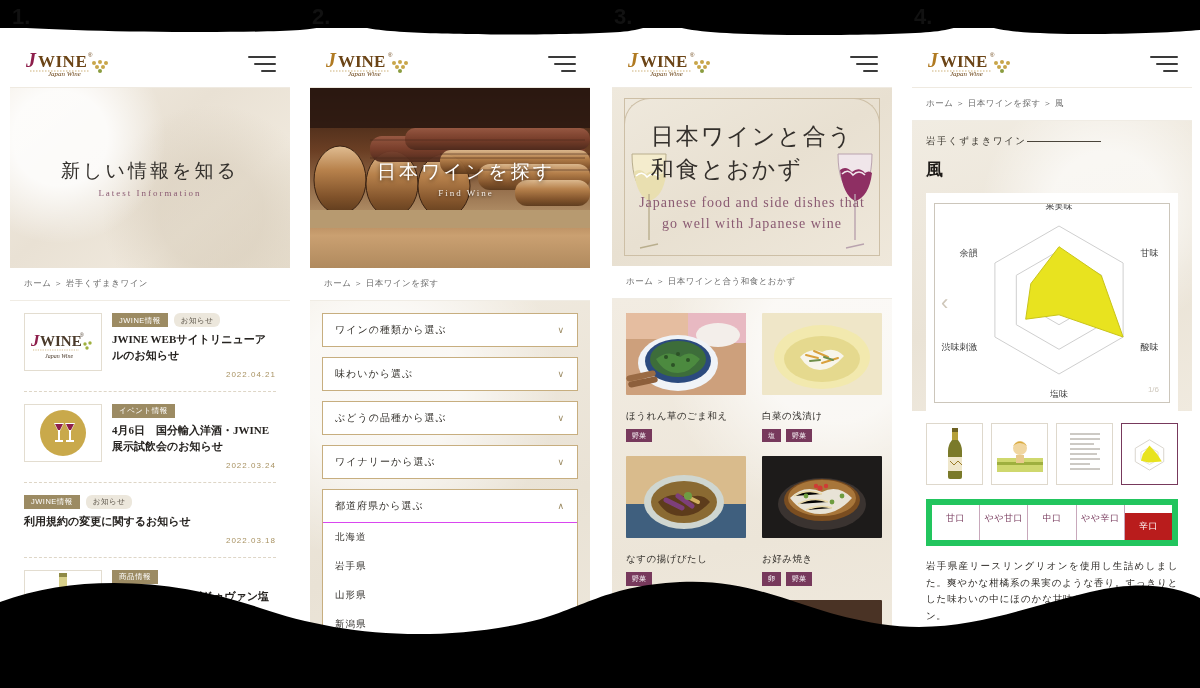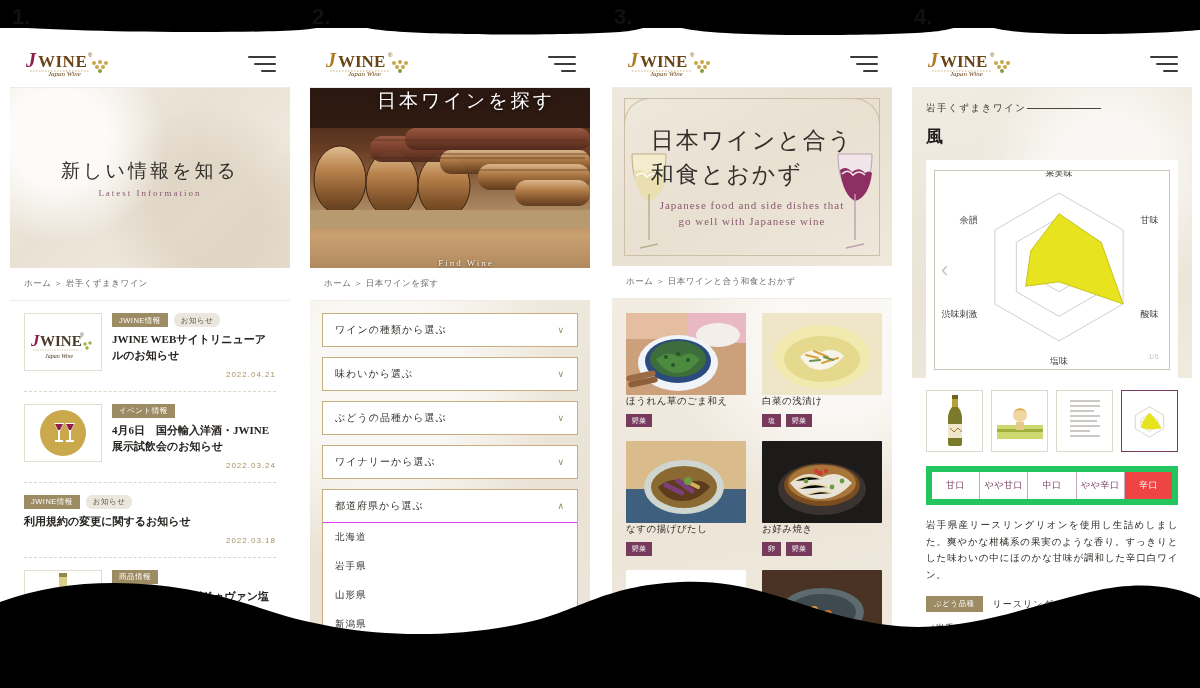--- a/index.html
+++ b/index.html
@@ -52,40 +52,40 @@
   .hero-title {
     position:absolute; inset:0; display:flex; flex-direction:column;
     align-items:center; justify-content:center; gap:4px;
   }
   .hero-jp { font-size:19px; letter-spacing:3px; color:#33302c; }
   .hero-en { font-size:9px; letter-spacing:2px; color:#8a5a72; font-family:"Liberation Serif",serif; }
 
   
   .barrels { position:absolute; inset:0; background:linear-gradient(180deg,#3a2218 0%,#6b3f24 28%,#8a5630 55%,#caa071 82%,#b08a5e 100%); }
   .hero2-title { position:absolute; inset:0; display:flex; flex-direction:column;
-    align-items:center; justify-content:space-between; gap:3px; z-index:2;padding-left:32px; }
+    align-items:center; justify-content:center; gap:3px; z-index:2;padding-left:32px; }
   .hero2-jp { font-size:19px; letter-spacing:3px; color:#fff; text-shadow:0 1px 4px rgba(0,0,0,.6); }
   .hero2-en { font-size:9px; letter-spacing:2px; color:#f3ece4; text-shadow:0 1px 3px rgba(0,0,0,.6); }
 
   
   .hero3 { position:relative; height:178px; overflow:hidden;
     background: linear-gradient(150deg,#efe9dd 0%,#e8e0d1 50%,#efe8db 100%); }
   .hero3 .frame { position:absolute; left:12px; right:12px; top:10px; bottom:10px;
     border:1px solid #cdbfa6; }
   .hero3 .frame:before, .hero3 .frame:after{
     content:""; position:absolute; width:26px; height:26px; border:1px solid #cdbfa6;
   }
   .hero3 .frame:before{ left:-1px; top:-1px; border-right:0; border-bottom:0; transform:rotate(0deg);
     border-top-left-radius:26px; }
   .hero3 .frame:after{ right:-1px; top:-1px; border-left:0; border-bottom:0;
     border-top-right-radius:26px; }
   .hero3-text { position:absolute; inset:0; display:flex; flex-direction:column;
     align-items:center; justify-content:center; gap:6px; z-index:3; }
   .hero3-jp { font-size:23px; line-height:1.45; letter-spacing:2px; color:#332f2b; text-align:left; }
-  .hero3-en { font-size:11px; line-height:1.5; letter-spacing:1px; color:#8a5a72; text-align:center; }
+  .hero3-en { font-size:14px; line-height:1.5; letter-spacing:1px; color:#8a5a72; text-align:center; }
   .glass { position:absolute; bottom:6px; z-index:2; }
   .glass.left { left:6px; }
   .glass.right { right:6px; }
 
   
   .crumb { padding:10px 14px; font-size:8.5px; color:#6b6b6b; letter-spacing:.5px;
     background:#fff; border-bottom:1px solid #f0ece4; }
 
   
   .news-wrap { background:#fff; padding:0 14px; }
@@ -112,21 +112,21 @@
   .chev { font-size:9px; color:#9c8b63; font-family:"Liberation Sans",sans-serif; }
   .acc-list { border-top:1px solid #d946ef; }
   .acc-opt { padding:8px 12px; font-size:9.5px; color:#2f2c28; letter-spacing:1px; }
 
   
   .rec-wrap { padding:14px; background:
       radial-gradient(circle at 80% 12%, rgba(255,255,255,.7) 0 18%, rgba(0,0,0,0) 42%),
       linear-gradient(170deg,#f2ece2 0%,#ece5d8 60%,#f1ebe0 100%); }
   .rec-grid { display:grid; grid-template-columns:1fr 1fr; gap:14px 16px; }
   .rec-photo { width:100%; height:82px; border-radius:1px; overflow:hidden; position:relative; }
-  .rec-name { font-size:9.5px; color:#2e2b27; margin-top:0; letter-spacing:.5px; }
+  .rec-name { font-size:9.5px; color:#2e2b27; margin-top:15px; letter-spacing:.5px; }
   .rec-tags { display:flex; gap:5px; margin-top:6px; }
   .tag { font-size:7px; color:#fff; background:#77395c; padding:2.5px 6px; line-height:1.2;
     font-family:"Liberation Sans",sans-serif; }
 
   
   .prod-head { padding:14px 14px 0; background:
       radial-gradient(circle at 70% 30%, rgba(255,255,255,.65) 0 20%, rgba(0,0,0,0) 45%),
       linear-gradient(165deg,#f1ece2 0%,#eae3d6 60%,#f0eadf 100%); }
   .winery { display:flex; align-items:center; font-size:9.5px; color:#3b372f; letter-spacing:1.5px; }
   .winery .rule { flex:0 0 74px; height:1px; background:#4a443a; }
@@ -136,21 +136,21 @@
   .radar-idx { position:absolute; right:10px; bottom:8px; font-size:8px; color:#cfc8bd;
     font-family:"Liberation Sans",sans-serif; }
   .thumbs { display:flex; gap:8px; padding:12px 14px 0; }
   .thumb { flex:1; height:62px; border:1px solid #ded8cc; background:#fff;
     display:flex; align-items:center; justify-content:center; overflow:hidden; }
   .thumb.active { border:1px solid #77395c; }
   .taste { display:flex; margin:14px 14px 0; border:6px solid #22c55e; }
   .taste div { flex:1; text-align:center; font-size:9px; padding:7px 0; color:#77395c;
     border-right:1px solid #c8a8bb; letter-spacing:.5px; }
   .taste div:last-child { border-right:0; }
-  .taste div.on { background:#ef4444; color:#fff; }
+  .taste div.on { background:#b91c1c; color:#fff;margin-top:8px; }
   .prod-desc { padding:12px 14px 0; font-size:9.5px; line-height:1.75; color:#2c2925;
     letter-spacing:.5px; text-align:justify; }
   .spec { display:flex; gap:10px; align-items:flex-start; padding:12px 14px 0; }
   .spec-label { background:#9c8b63; color:#fff; font-size:7.5px; padding:3px 8px;
     flex:0 0 auto; font-family:"Liberation Sans",sans-serif; letter-spacing:.5px; }
   .spec-val { font-size:9px; color:#2c2925; letter-spacing:1px; padding-top:2px; }
   .spec-tail { padding:10px 14px 0; font-size:9px; color:#2c2925; letter-spacing:.5px; }
   .arrow-l { position:absolute; left:6px; top:50%; transform:translateY(-50%);
     font-size:22px; color:#cfc7ba; font-family:"Liberation Sans",sans-serif; line-height:1; }
 </style>
@@ -589,20 +589,21 @@
             <text x="24" y="29" font-family="Liberation Serif, serif" font-size="7" font-style="italic" fill="#6b4416">Japan Wine</text>
           </svg>
         </span>
         <span class="burger">
             <i></i>
             <i></i>
             <i></i>
           </span>
       </div>
 
+      <div class="crumb">ホーム ＞ 日本ワインを探す ＞ 風</div>
 
       <div class="prod-head">
         <div class="winery">
           <span>岩手くずまきワイン</span>
           <span class="rule"></span>
         </div>
         <div class="prod-name">風</div>
 
         <div class="media-box">
           <div class="radar-box">

